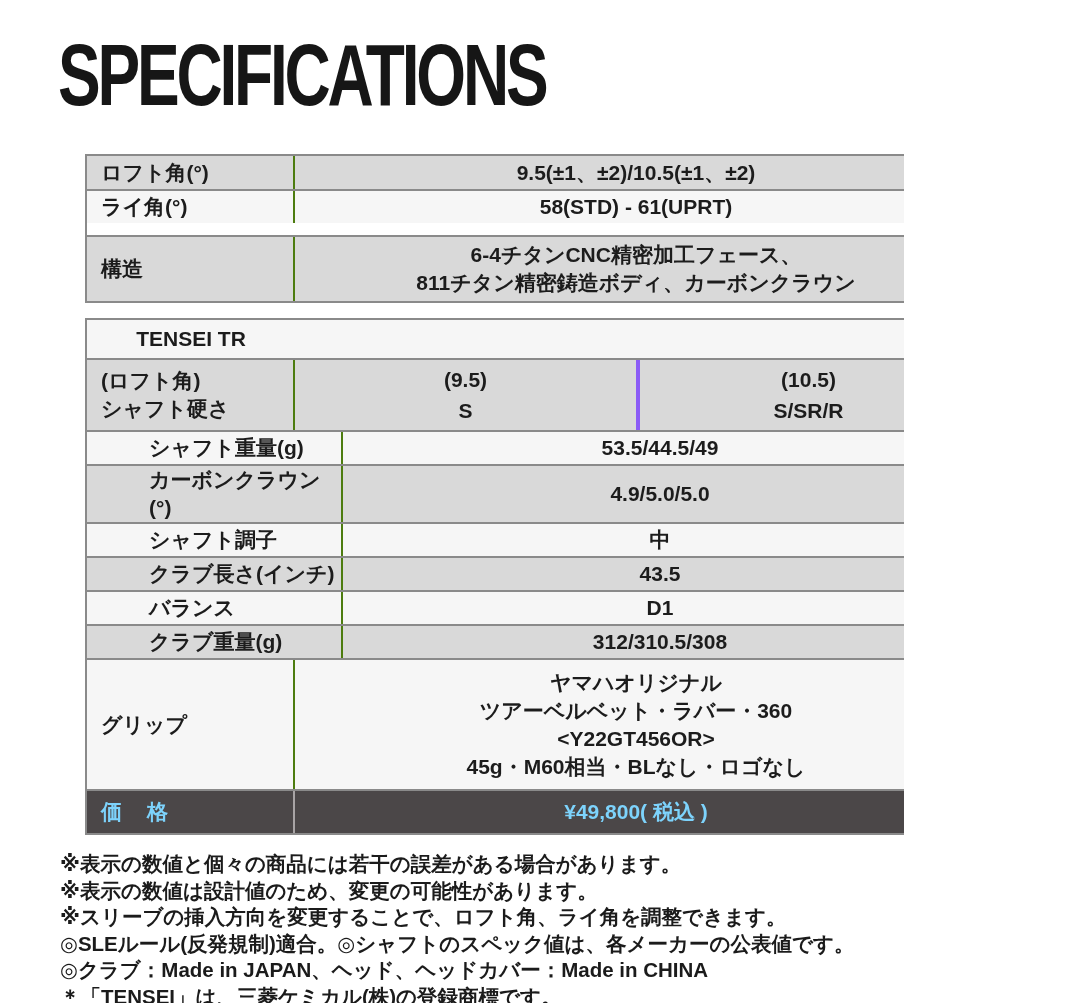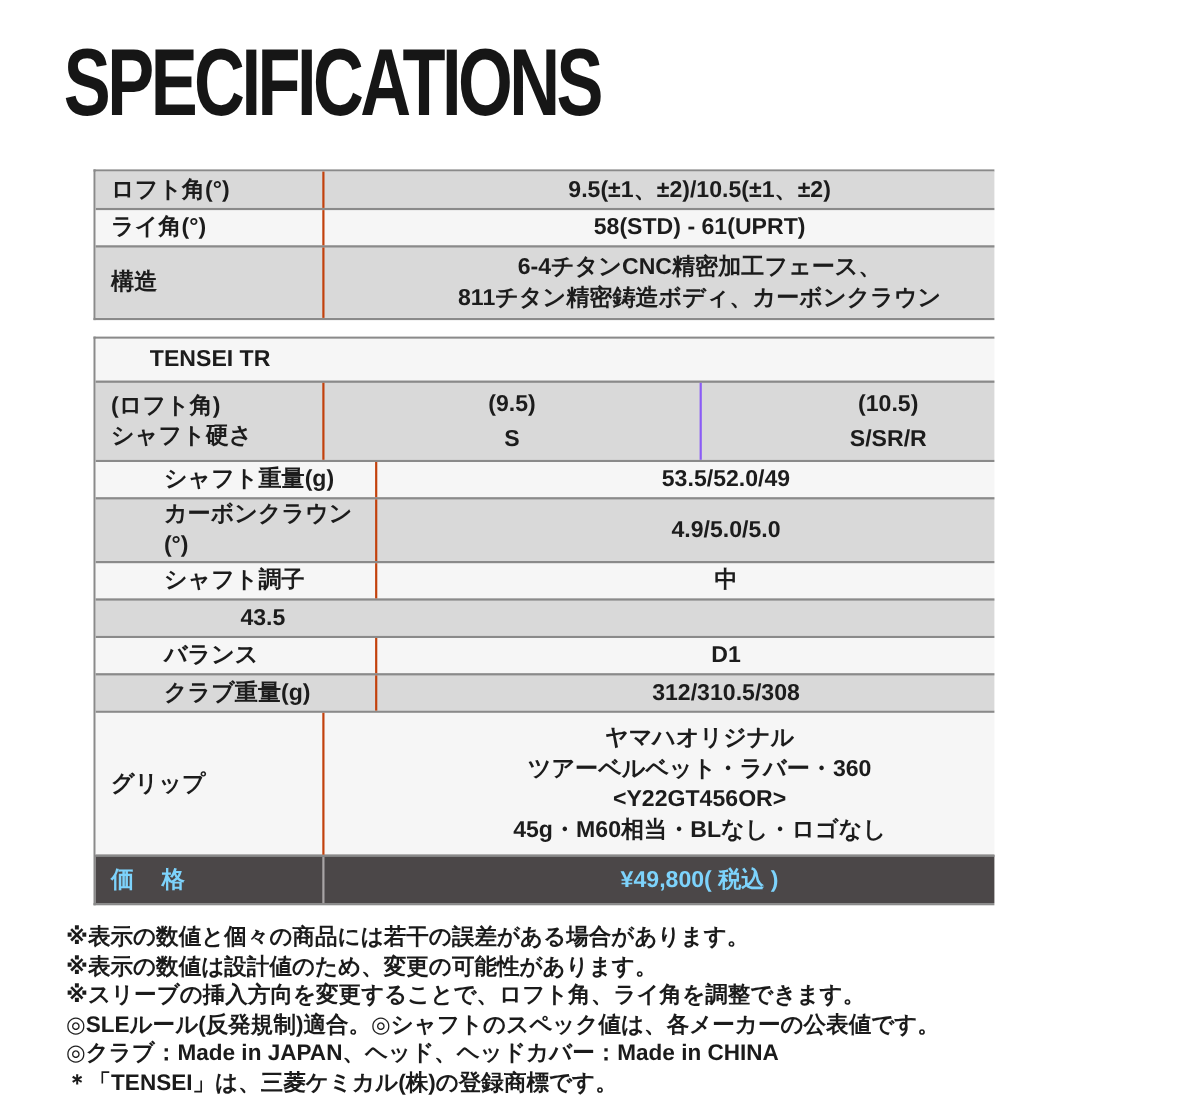--- a/index.html
+++ b/index.html
@@ -43,44 +43,44 @@
   }
   .row + .row{border-top:2px solid #8a8a8a;}
   .gray{background:#d9d9d9;}
   .light{background:#f6f6f6;}
   .lbl{
     align-self:stretch;
     display:flex;
     flex-direction:column;
     justify-content:center;
     padding-left:14px;
-    border-right:2px solid #c2410c;
+    border-right:2px solid #4d7c0f;
     box-sizing:border-box;
     line-height:28px;
   }
   .val{
     text-align:center;
     line-height:28px;
     padding:2px 4px;
   }
   .h33{min-height:33px;}
   .h34{min-height:34px;padding-left:48px;}
   .h38{min-height:38px;}
-  .h66{min-height:66px;}
+  .h66{min-height:66px;margin-top:12px;}
   .h72{min-height:72px;}
   .h132{min-height:131px;}
   .bold{font-weight:800;}
   .flexvals{
     display:grid;
     grid-template-columns:1fr 1fr;
     align-self:stretch;
     align-items:center;
   }
   .flexcell{text-align:center;line-height:31px;padding:3px 0;}
-  .flexcell.second{border-left:2px solid #8b5cf6;align-self:stretch;display:flex;flex-direction:column;justify-content:center;}
+  .flexcell.second{border-left:4px solid #8b5cf6;align-self:stretch;display:flex;flex-direction:column;justify-content:center;}
   .price{
     background:#4b4748;
     color:#7dd3fc;
     min-height:44px;
   }
   .price .lbl{border-right-color:#a8a4a5;letter-spacing:2px;}
   .notes{
     margin:16px 0 0 60px;
     list-style:none;
     padding:0;
@@ -134,31 +134,32 @@
         </div>
         <div class="flexcell second">
           <div>(10.5)</div>
           <div>S/SR/R</div>
         </div>
       </div>
     </div>
 
     <div class="row light h34">
       <div class="lbl">シャフト重量(g)</div>
-      <div class="val">53.5/52.0/49</div>
+      <div class="val">53.5/44.5/49</div>
     </div>
     <div class="row gray h34">
       <div class="lbl">カーボンクラウン(°)</div>
       <div class="val">4.9/5.0/5.0</div>
     </div>
     <div class="row light h34">
       <div class="lbl">シャフト調子</div>
       <div class="val">中</div>
     </div>
     <div class="row gray h34">
+      <div class="lbl">クラブ長さ(インチ)</div>
       <div class="val">43.5</div>
     </div>
     <div class="row light h34">
       <div class="lbl">バランス</div>
       <div class="val">D1</div>
     </div>
     <div class="row gray h34">
       <div class="lbl">クラブ重量(g)</div>
       <div class="val">312/310.5/308</div>
     </div>

